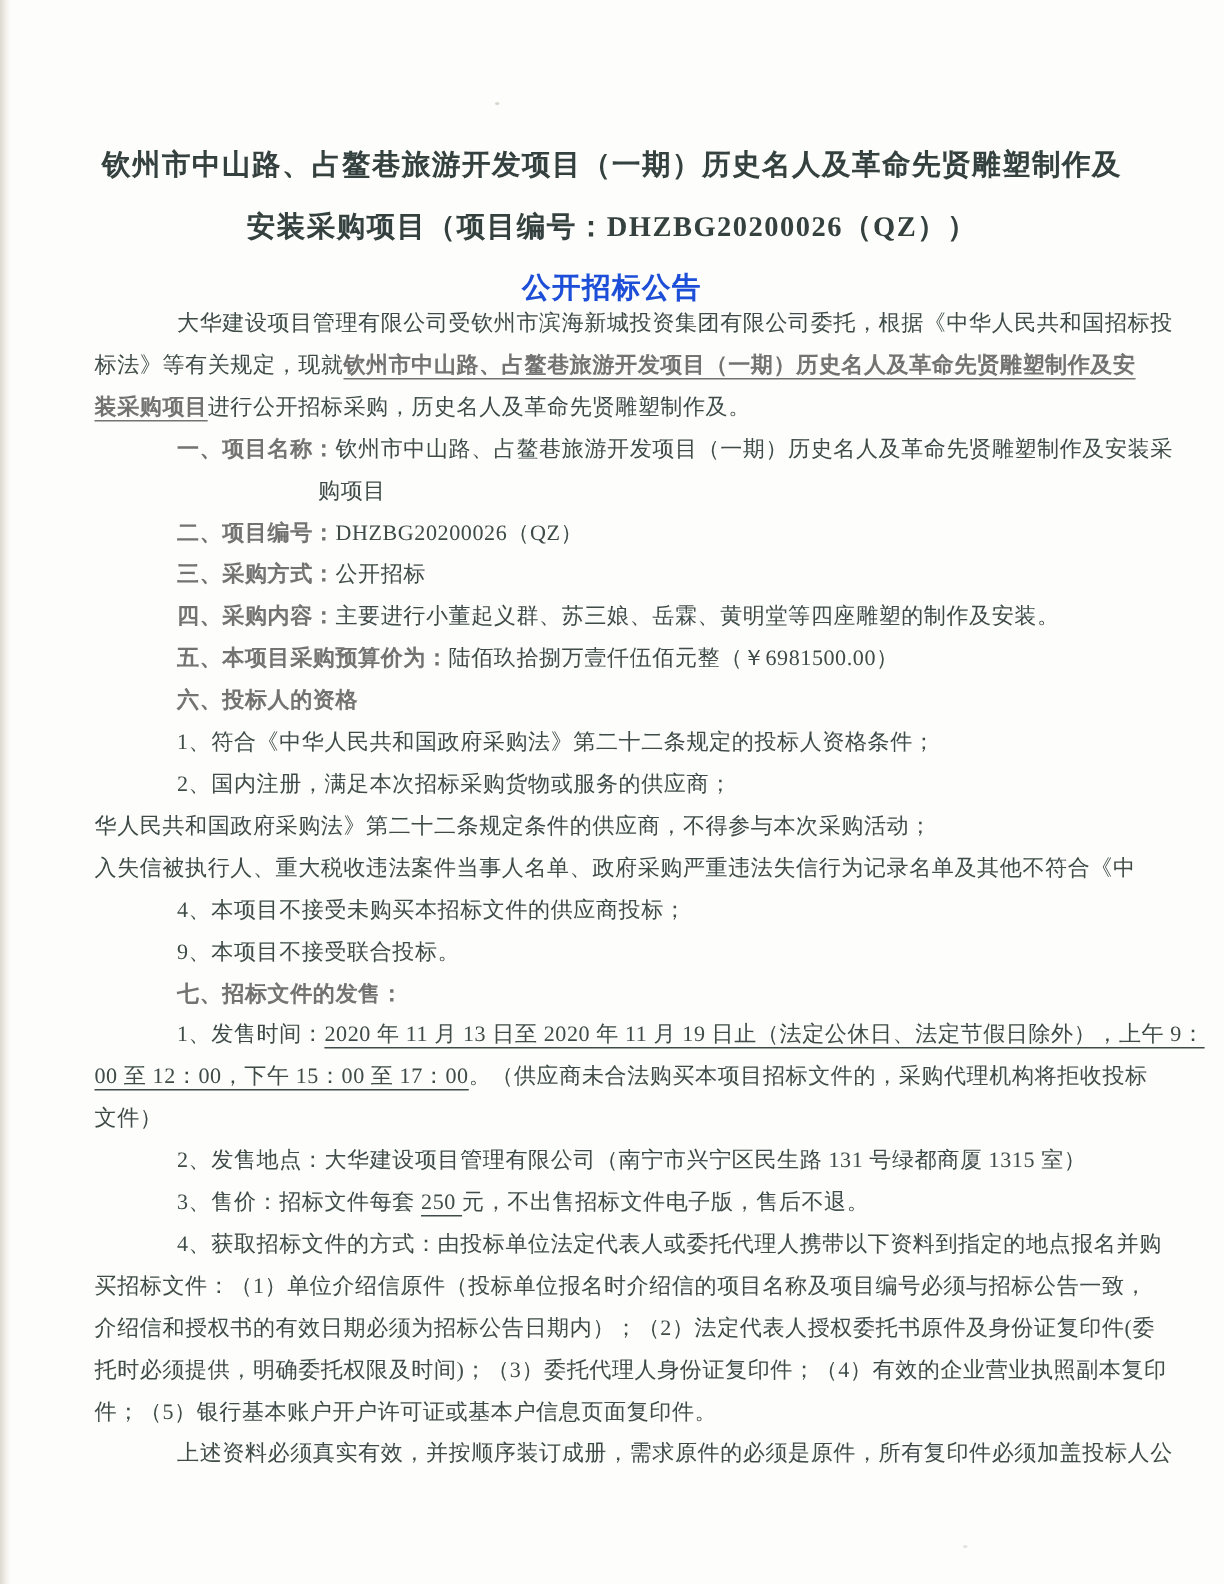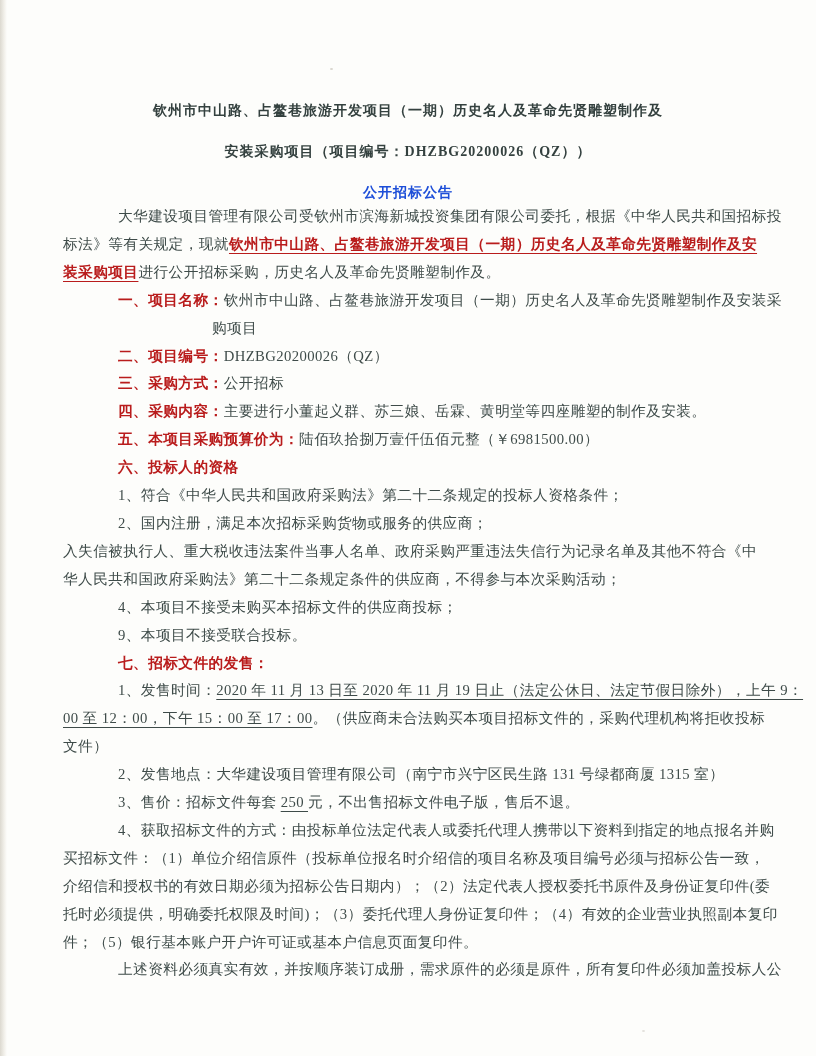--- a/index.html
+++ b/index.html
@@ -33,38 +33,38 @@
     position: absolute;
     left: 63px; top: 0;
     width: 690px;
   }
   .title-block {
     padding-top: 90px;
     text-align: center;
   }
   .title-line {
     line-height: 41px;
-    font-size: 14px;
+    font-size: 19px;
     font-weight: bold;
     letter-spacing: 1px;
     color: #34413f;
     white-space: nowrap;
   }
   .body-block {
     margin-top: -10px;
   }
   .line {
     line-height: 27.9px;
     font-size: 14.7px;
     letter-spacing: 0.4px;
     white-space: nowrap;
   }
   .line.ind-p { padding-left: 55px; }
   .line.ind-h { padding-left: 149px; }
-  .line .b { font-weight: bold; color: #b91c1c; }
+  .line .b { font-weight: bold; color: #737373; }
   .line .u {
     text-decoration: underline;
     text-underline-offset: 4px;
     text-decoration-thickness: 1px;
   }
 </style>
 </head>
 <body>
 
 <div class="page" style="background: rgb(253, 253, 251); color: rgb(62, 75, 73);">
@@ -83,22 +83,22 @@
         <div class="line"><span class="b u">装采购项目</span><span>进行公开招标采购，历史名人及革命先贤雕塑制作及。</span></div>
         <div class="line ind-p"><span class="b">一、项目名称：</span><span>钦州市中山路、占鳌巷旅游开发项目（一期）历史名人及革命先贤雕塑制作及安装采</span></div>
         <div class="line ind-h"><span>购项目</span></div>
         <div class="line ind-p"><span class="b">二、项目编号：</span><span>DHZBG20200026（QZ）</span></div>
         <div class="line ind-p"><span class="b">三、采购方式：</span><span>公开招标</span></div>
         <div class="line ind-p"><span class="b">四、采购内容：</span><span>主要进行小董起义群、苏三娘、岳霖、黄明堂等四座雕塑的制作及安装。</span></div>
         <div class="line ind-p"><span class="b">五、本项目采购预算价为：</span><span>陆佰玖拾捌万壹仟伍佰元整（￥6981500.00）</span></div>
         <div class="line ind-p"><span class="b">六、投标人的资格</span></div>
         <div class="line ind-p"><span>1、符合《中华人民共和国政府采购法》第二十二条规定的投标人资格条件；</span></div>
         <div class="line ind-p"><span>2、国内注册，满足本次招标采购货物或服务的供应商；</span></div>
+        <div class="line"><span>华人民共和国政府采购法》第二十二条规定条件的供应商，不得参与本次采购活动；</span></div>
         <div class="line"><span>入失信被执行人、重大税收违法案件当事人名单、政府采购严重违法失信行为记录名单及其他不符合《中</span></div>
-        <div class="line"><span>华人民共和国政府采购法》第二十二条规定条件的供应商，不得参与本次采购活动；</span></div>
         <div class="line ind-p"><span>4、本项目不接受未购买本招标文件的供应商投标；</span></div>
         <div class="line ind-p"><span>9、本项目不接受联合投标。</span></div>
         <div class="line ind-p"><span class="b">七、招标文件的发售：</span></div>
         <div class="line ind-p"><span>1、发售时间：</span><span class="u">2020 年 11 月 13 日至 2020 年 11 月 19 日止（法定公休日、法定节假日除外），上午 9：</span></div>
         <div class="line"><span class="u">00 至 12：00，下午 15：00 至 17：00</span><span>。（供应商未合法购买本项目招标文件的，采购代理机构将拒收投标</span></div>
         <div class="line"><span>文件）</span></div>
         <div class="line ind-p"><span>2、发售地点：大华建设项目管理有限公司（南宁市兴宁区民生路 131 号绿都商厦 1315 室）</span></div>
         <div class="line ind-p"><span>3、售价：招标文件每套 </span><span class="u">250 </span><span>元，不出售招标文件电子版，售后不退。</span></div>
         <div class="line ind-p"><span>4、获取招标文件的方式：由投标单位法定代表人或委托代理人携带以下资料到指定的地点报名并购</span></div>
         <div class="line"><span>买招标文件：（1）单位介绍信原件（投标单位报名时介绍信的项目名称及项目编号必须与招标公告一致，</span></div>

